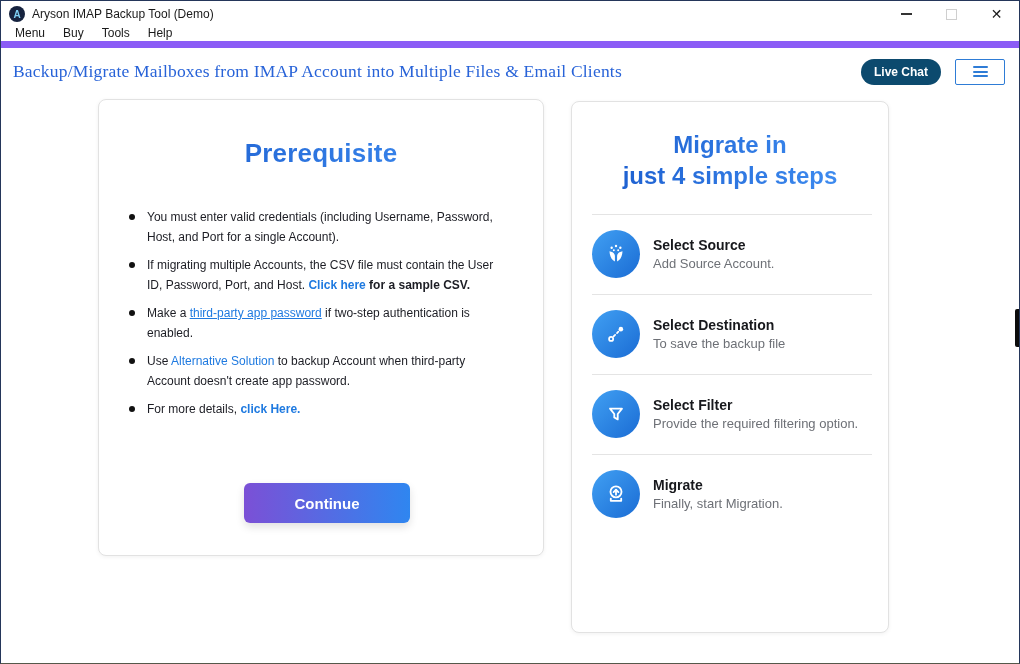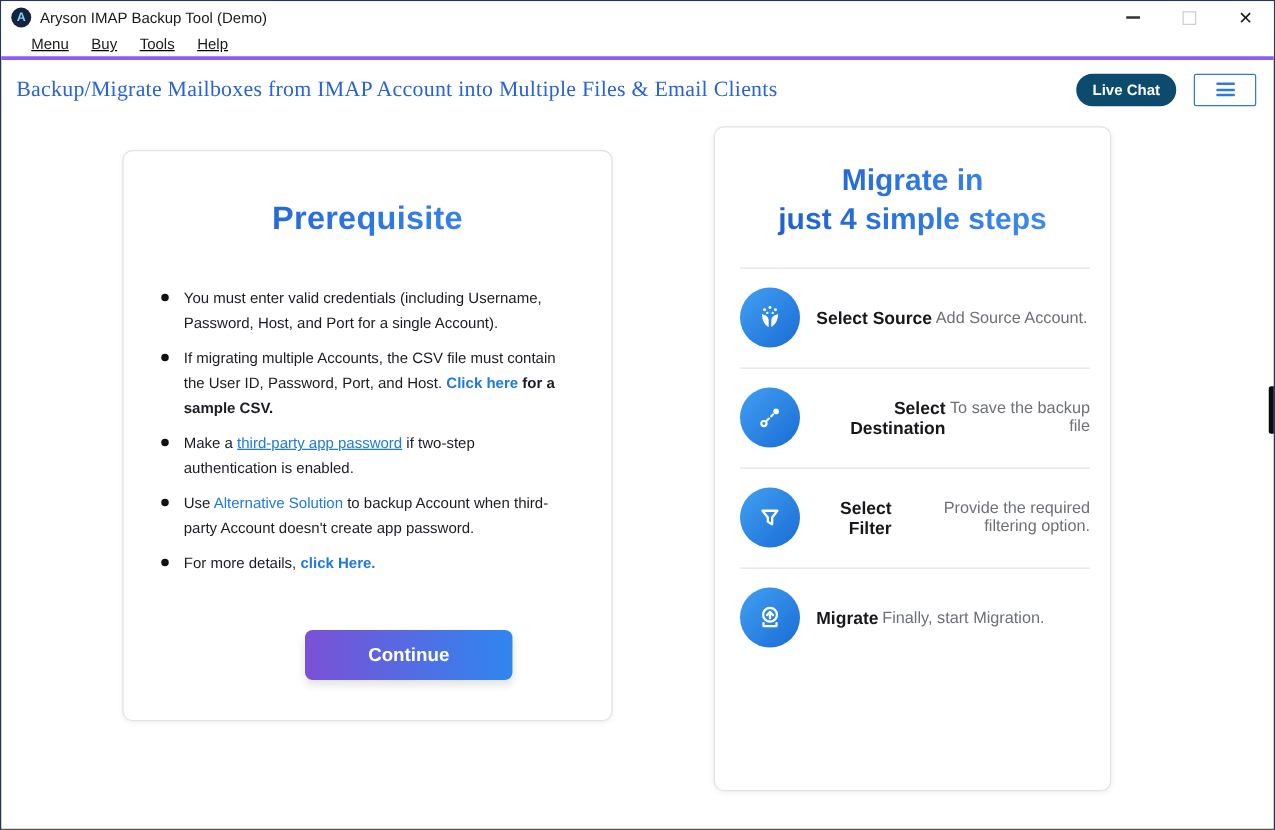--- a/index.html
+++ b/index.html
@@ -41,24 +41,23 @@
     font-size: 13px; color: #222; cursor: pointer;
   }
   .min-glyph { width: 11px; height: 1.5px; background: #333; display: block; }
   .max-glyph { width: 11px; height: 11px; border: 1px solid #cfcfcf; display: block; }
   .close-glyph { font-size: 14px; color: #1a1a1a; line-height: 1; }
 
   
   .menubar {
     height: 21px;
     display: flex; align-items: center;
-    padding-left: 23px; gap: 0;
-    border-bottom: 3px solid #8b5cf6;
-    background: #ffffff;
-    text-decoration: underline;
+    padding-left: 13px; gap: 0;
+    border-bottom: 7px solid #8b5cf6;
+    background: #ffffff;
   }
   .menu-item {
     font-size: 12px; color: #1a1a1a;
     padding: 2px 9px 4px 9px;
     cursor: pointer;
   }
   .menu-item:first-child { padding-left: 1px; }
 
   
   .header {
@@ -94,21 +93,21 @@
   .hamburger-icon span { display: block; width: 15px; height: 2px; background: #2e7cd6; border-radius: 1px; }
 
   
   .card {
     position: absolute;
     background: #ffffff;
     border: 1px solid #e2e2e2;
     border-radius: 8px;
     box-shadow: 0 1px 4px rgba(0,0,0,0.06);
   }
-  .prereq-card { left: 97px; top: 119px; width: 392px; height: 457px; }
+  .prereq-card { left: 97px; top: 98px; width: 446px; height: 457px; }
   .steps-card  { left: 570px; top: 100px; width: 318px; height: 532px; }
 
   .grad-text {
     background: linear-gradient(90deg, #1c5ecf 10%, #3f8ef2 90%);
     -webkit-background-clip: text;
     background-clip: text;
     color: transparent;
   }
 
   
@@ -171,21 +170,21 @@
     gap: 13px;
   }
   .step-icon-circle {
     width: 48px; height: 48px;
     min-width: 48px;
     border-radius: 50%;
     background: linear-gradient(135deg, #41a0f3 0%, #1a6cd4 100%);
     display: flex; align-items: center; justify-content: center;
   }
   .step-icon-circle svg { display: block; }
-  .step-texts { display: flex; flex-direction: row; gap: 3px; text-align: right; }
+  .step-texts { display: flex; flex-direction: column; gap: 3px; }
   .step-title { font-size: 14px; font-weight: 700; color: #17181c; }
   .step-subtitle { font-size: 13px; color: #6d7076; }
 
   .edge-blob {
     position: absolute;
     right: 0; top: 308px;
     width: 4px; height: 38px;
     background: #0c0c0c;
     border-radius: 2px 0 0 2px;
   }

